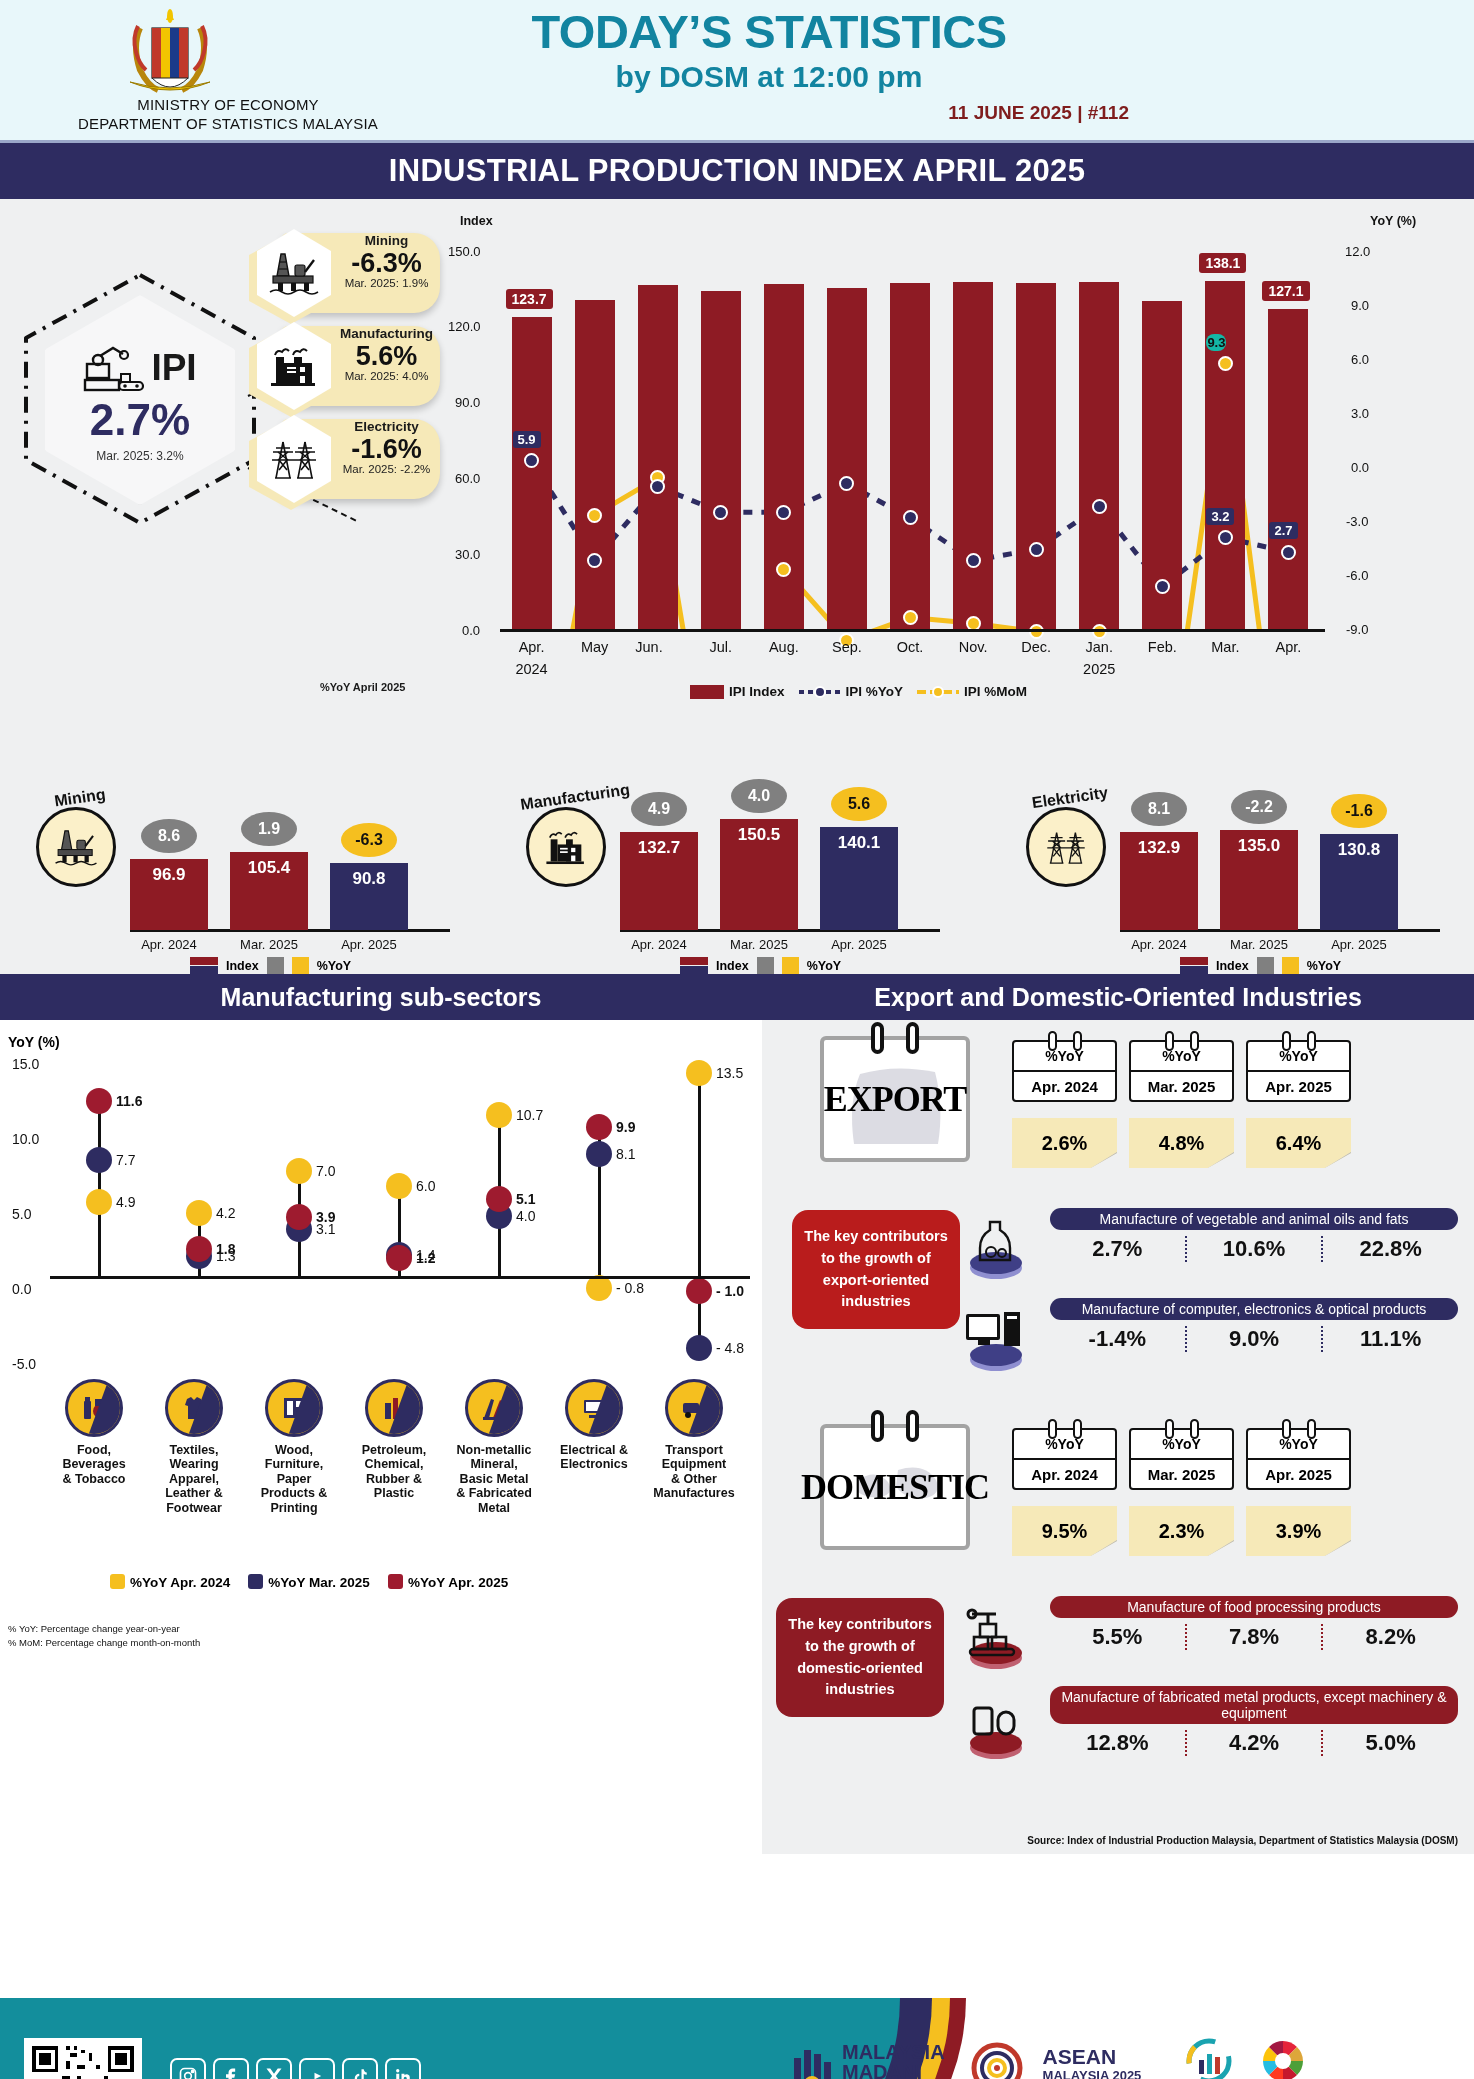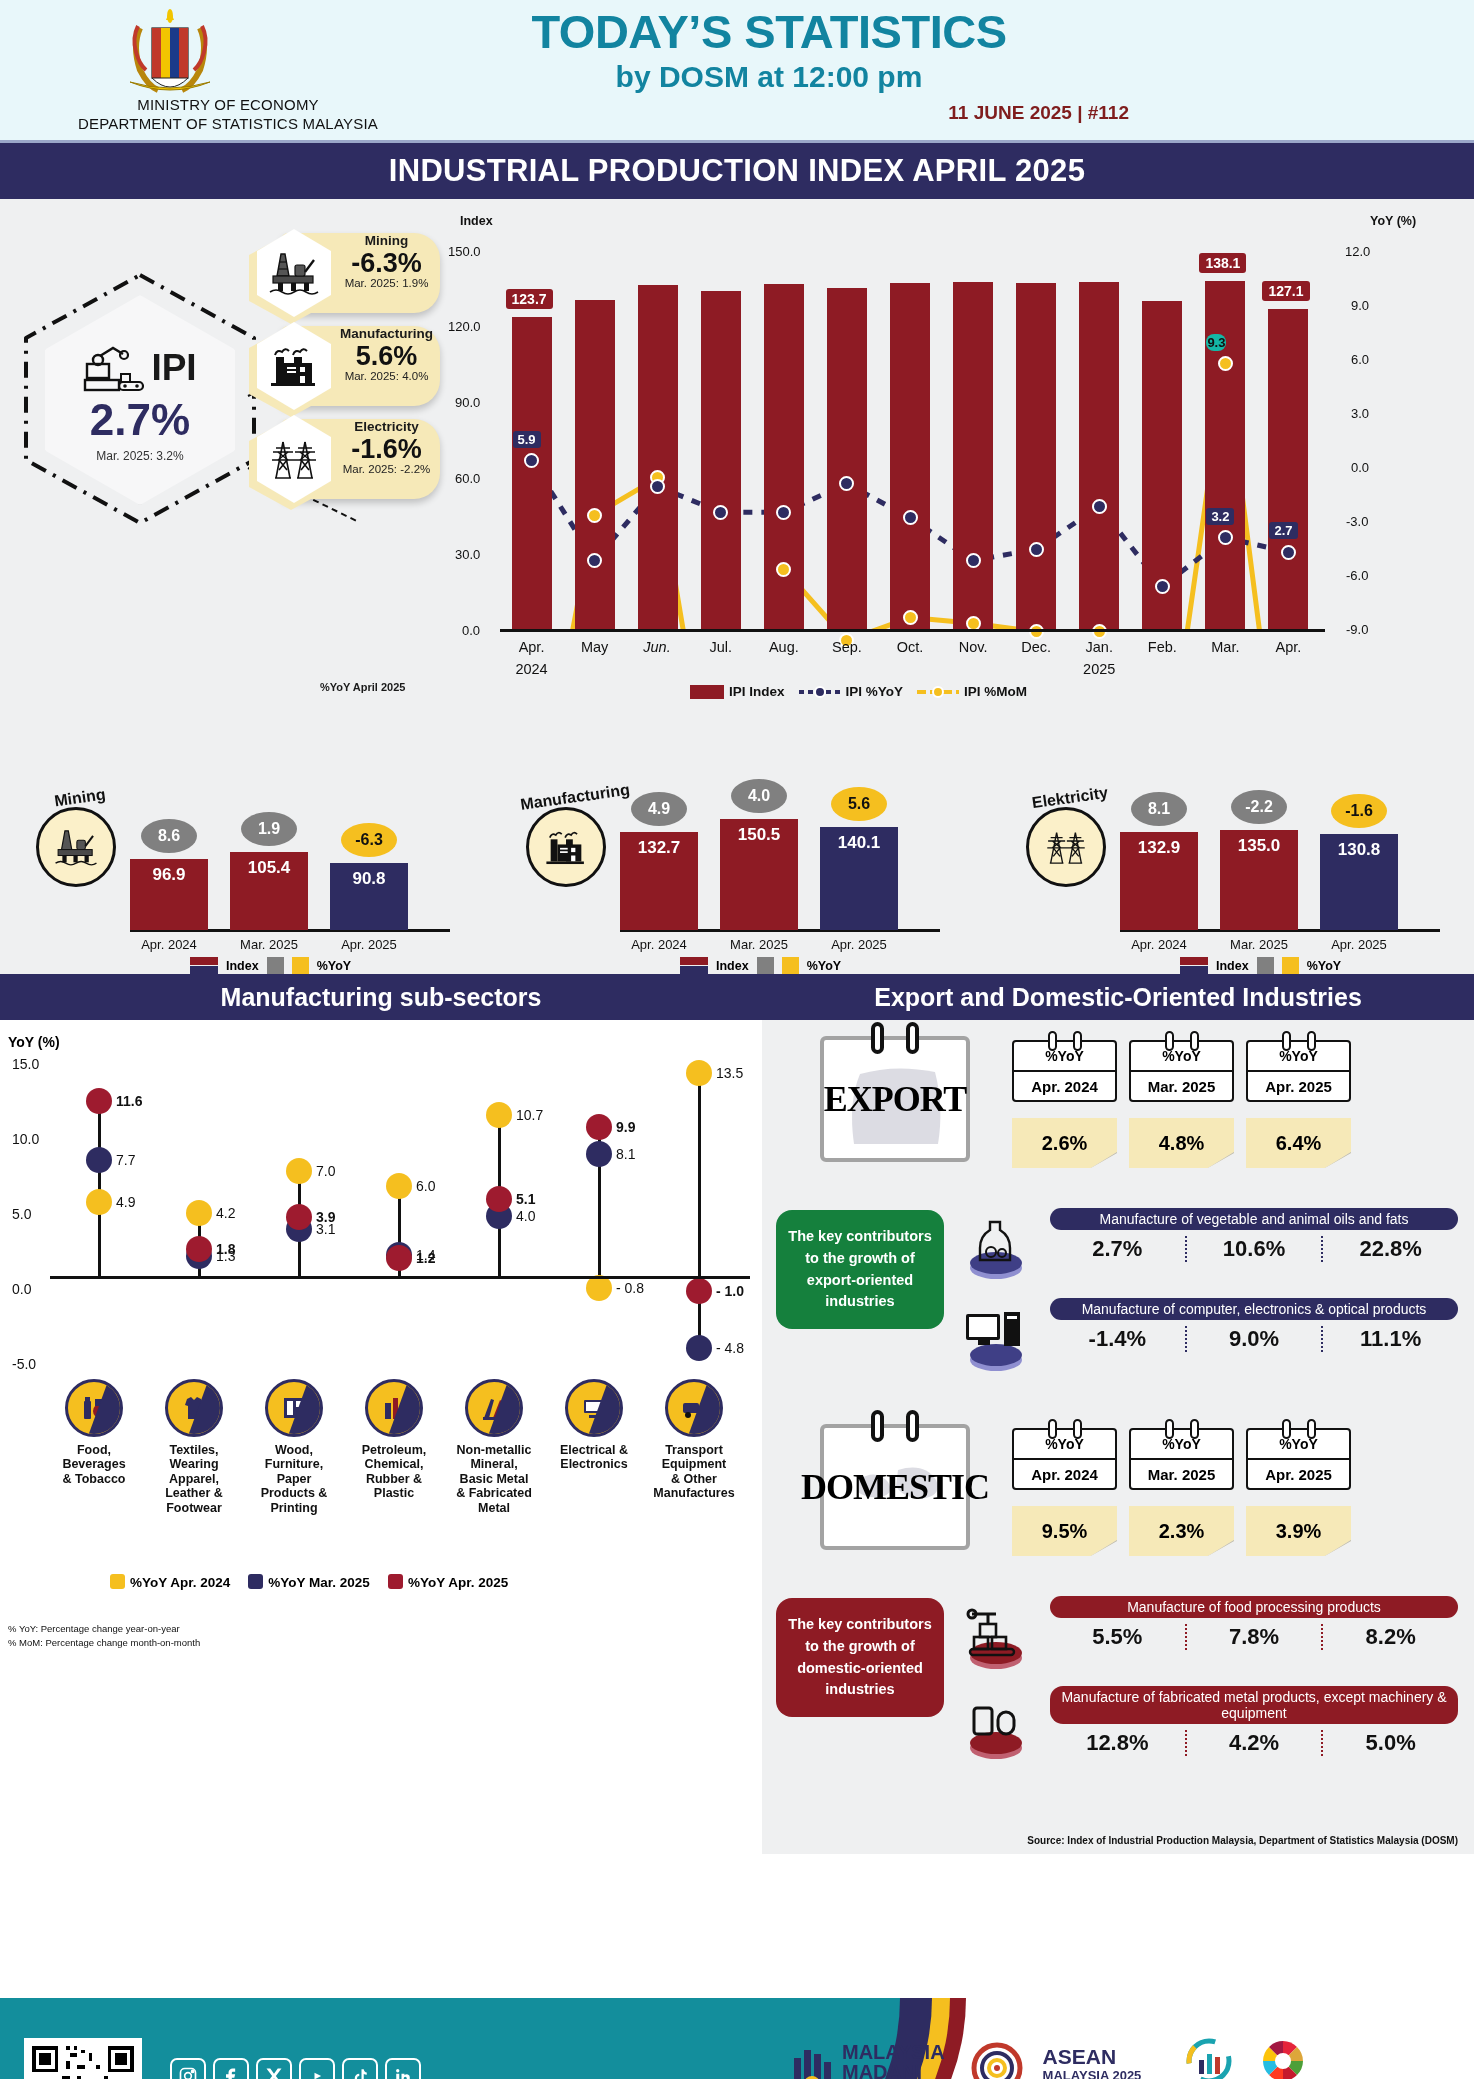--- a/index.html
+++ b/index.html
@@ -150,21 +150,21 @@
   .note:after{content:""; position:absolute; right:0; bottom:0; width:26px; height:16px; background:#b9b9b9;
         clip-path:polygon(100% 0,100% 100%,0 100%);}
   .pillbar{border-radius:13px; color:#fff; font-size:14px; text-align:center; padding:3px 0;}
   .pillbar.blue{background:#2e2c61;} .pillbar.red{background:#8e1b24;}
   .valrow{display:flex; margin-top:6px;}
   .valrow div{flex:1; text-align:center; font-size:22px; font-weight:bold; color:#111;}
   .sep-blue{border-left:2px dotted #2e2c61;}
   .sep-red{border-left:2px dotted #8e1b24;}
   .keybox{width:168px; border-radius:16px; color:#fff; text-align:center;
           font-size:14.5px; font-weight:bold; line-height:1.5; padding:16px 8px;}
-  .keybox.blue{background:#15803d;} .keybox.red{background:#8e1b24;}
+  .keybox.blue{background:#b91c1c;margin-left:16px;} .keybox.red{background:#8e1b24;}
   .bigword{font-size:36px; font-weight:bold; letter-spacing:-1px; font-family:"Liberation Serif", serif;}
   .calwrap{width:150px;height:126px;border:4px solid #a3a3a3;border-radius:6px;background:#fff;
            position:relative; display:flex;align-items:center;justify-content:center;}
   .calwrap .rg{position:absolute;top:-18px;left:0;width:100%;display:flex;justify-content:center;gap:22px;}
   .calwrap .rg i{width:13px;height:32px;border:4px solid #111;border-radius:7px;background:#fff;display:block;}
   .source{position:absolute; right:16px; bottom:8px; font-size:10px; font-weight:bold; color:#111;}
 
   
   .footer{position:relative; height:228px; background:#fff; overflow:hidden;}
   .teal{position:absolute; left:0; top:0; width:900px; height:228px; background:#138e9c;
@@ -391,21 +391,21 @@
         <div class="dot yoy" style="left: 717.885px; top: 279.3px;"></div>
         <div class="yoytag" style="left: 706.385px; top: 256.8px;">3.2</div>
         <div class="dot yoy" style="left: 780.962px; top: 293.55px;"></div>
         <div class="yoytag" style="left: 769.462px; top: 271.05px;">2.7</div>
       </div>
     <div class="zeroline"></div>
     <div id="xlabels">
         <div class="xlab" style="left: 64.5385px; top: 430px;">Apr.</div>
         <div class="xlab" style="left: 64.5385px; top: 452px;">2024</div>
         <div class="xlab" style="left: 127.615px; top: 430px;">May</div>
-        <div class="xlab" style="left: 190px; top: 430px; font-style: italic;">Jun.</div>
+        <div class="xlab" style="left: 182px; top: 430px;">Jun.</div>
         <div class="xlab" style="left: 253.769px; top: 430px;">Jul.</div>
         <div class="xlab" style="left: 316.846px; top: 430px;">Aug.</div>
         <div class="xlab" style="left: 379.923px; top: 430px;">Sep.</div>
         <div class="xlab" style="left: 443px; top: 430px;">Oct.</div>
         <div class="xlab" style="left: 506.077px; top: 430px;">Nov.</div>
         <div class="xlab" style="left: 569.154px; top: 430px;">Dec.</div>
         <div class="xlab" style="left: 632.231px; top: 430px;">Jan.</div>
         <div class="xlab" style="left: 632.231px; top: 452px;">2025</div>
         <div class="xlab" style="left: 695.308px; top: 430px;">Feb.</div>
         <div class="xlab" style="left: 758.385px; top: 430px;">Mar.</div>

